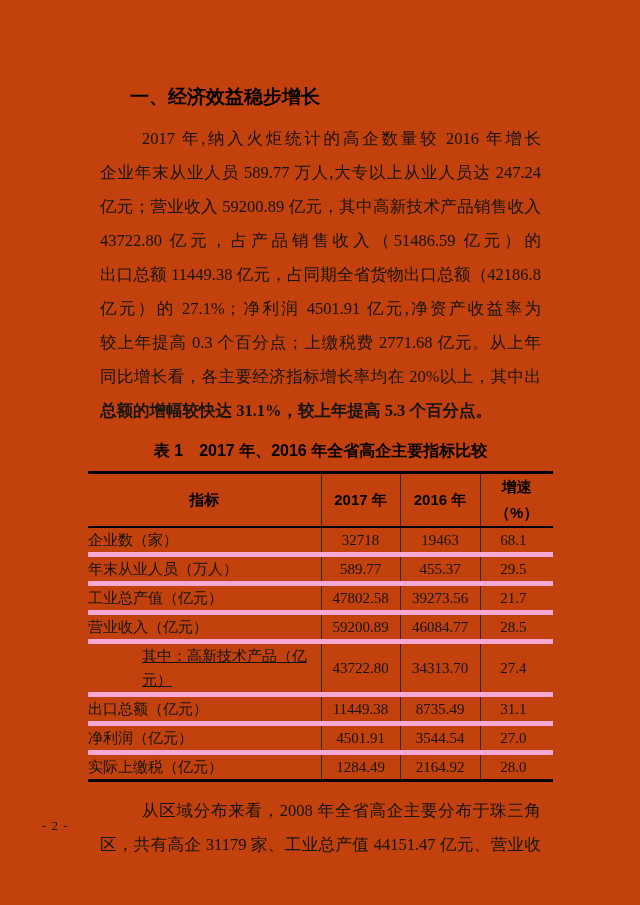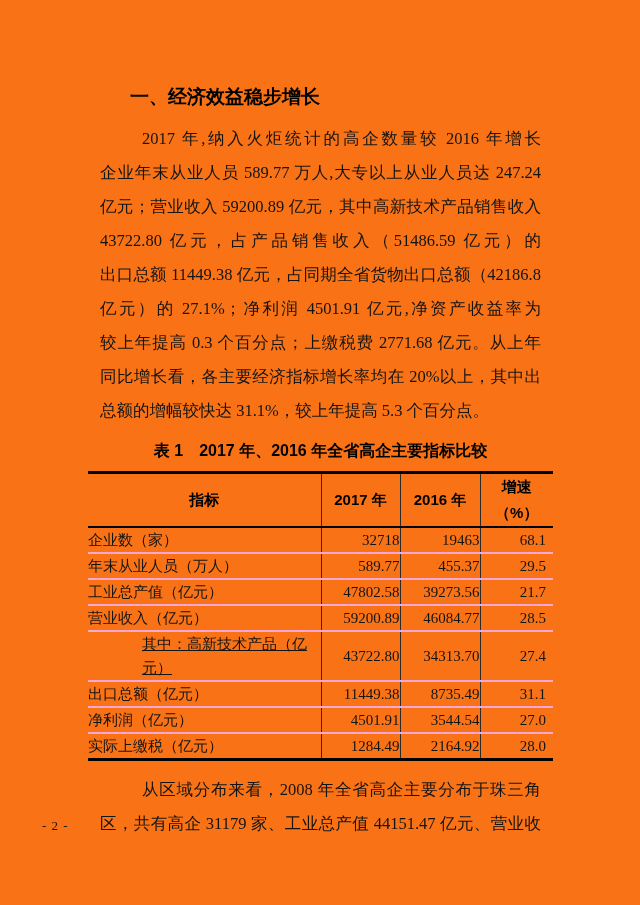--- a/index.html
+++ b/index.html
@@ -4,21 +4,21 @@
 <style>
   html, body {
     margin: 0;
     padding: 0;
     background: #ffffff;
   }
   .page {
     position: relative;
     width: 640px;
     height: 905px;
-    background: #f97316;
+    background: #c2410c;
     color: #141414;
     font-family: "Liberation Serif", "DejaVu Serif", serif;
     overflow: hidden;
   }
   .content {
     position: absolute;
     left: 88px;
     top: 84px;
     width: 465px;
   }
@@ -35,21 +35,21 @@
   .pline {
     font-size: 16.5px;
     height: 34px;
     line-height: 34px;
     text-align: justify;
     text-align-last: justify;
     overflow: hidden;
     white-space: normal;
   }
   .pline.first { padding-left: 42px; }
-  .pline.last { text-align-last: left; }
+  .pline.last { text-align-last: left; font-weight: bold; }
   .tbl-caption {
     font-family: "Liberation Sans", "DejaVu Sans", sans-serif;
     font-weight: bold;
     font-size: 16px;
     text-align: center;
     color: #000;
     margin: 8px 0 9px 0;
     line-height: 22px;
   }
   table.indicators {
@@ -70,26 +70,26 @@
     border-bottom: 2px solid #000;
     color: #000;
   }
   table.indicators td {
     font-size: 15px;
     height: 24px;
     line-height: 24px;
     padding: 0;
     color: #141414;
   }
-  table.indicators tbody tr + tr td { border-top: 2px solid #f9a8d4; margin-top: 8px; }
+  table.indicators tbody tr + tr td { border-top: 5px solid #f9a8d4; margin-top: 8px; }
   table.indicators th + th,
   table.indicators td + td { border-left: 1px solid #2b2b2b; }
   td.lbl { text-align: left; padding-left: 28px; }
   tr.sub td.lbl { padding-left: 54px; text-decoration: underline; }
-  td.num { text-align: right; padding-right: 11px; }
+  td.num { text-align: center; padding-right: 11px; }
   td.num.growth { padding-right: 7px; }
   .sec2 { margin-top: 30px; }
   .page-number {
     position: absolute;
     left: 42px;
     top: 818px;
     font-size: 13px;
     letter-spacing: 1px;
     color: #141414;
   }

